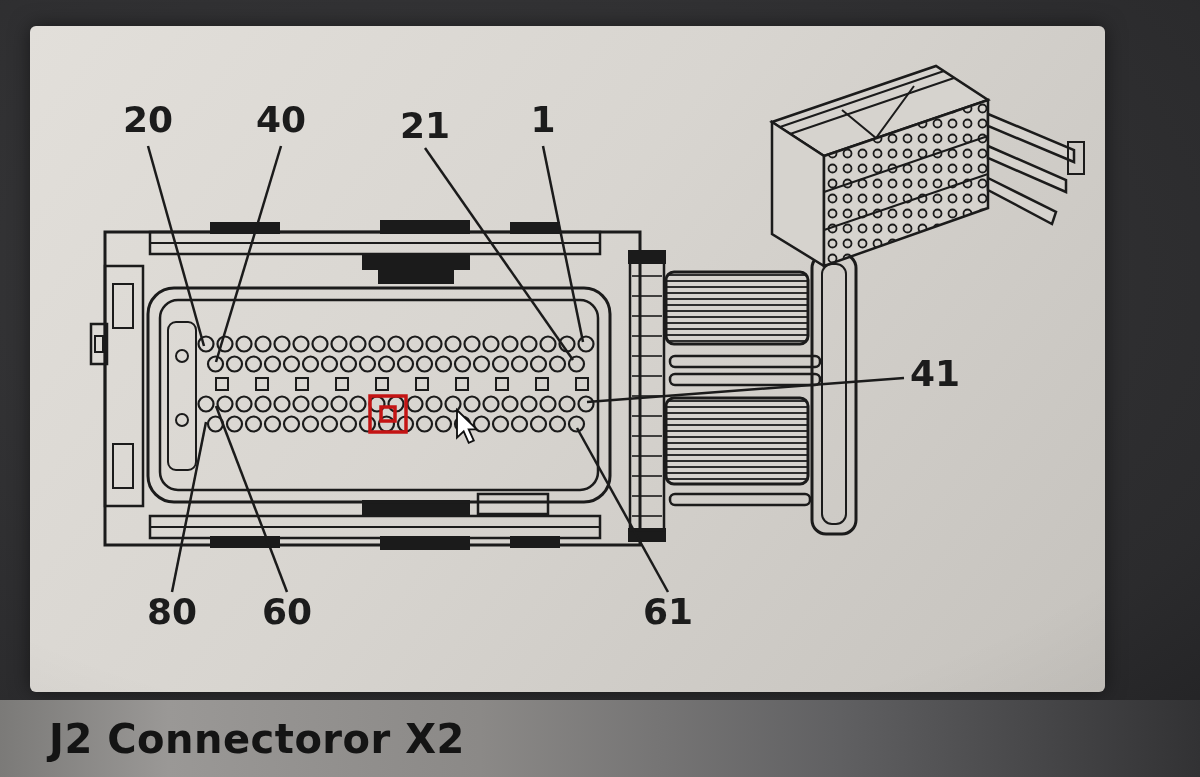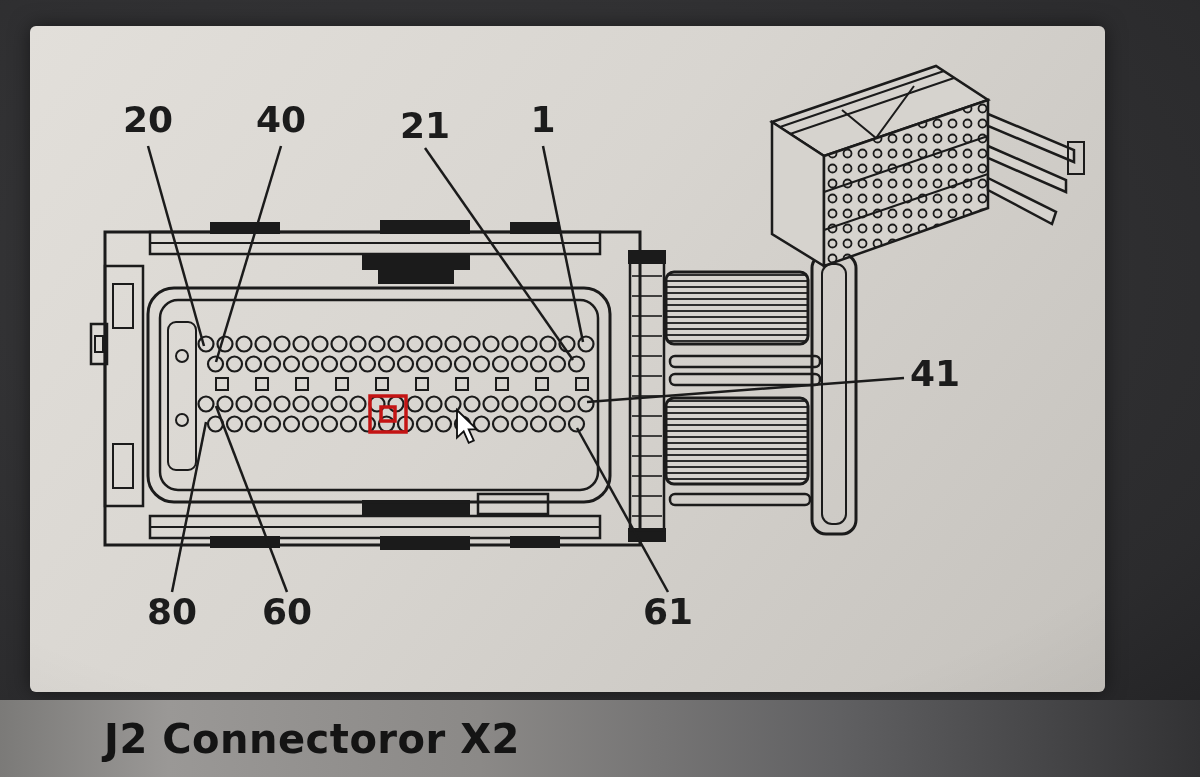--- a/index.html
+++ b/index.html
@@ -13,21 +13,21 @@
     background:linear-gradient(128deg,#e2dfda 0%,#d8d5d0 45%,#c5c2bd 100%);
     border-radius:6px;box-shadow:0 0 20px rgba(0,0,0,.5);
   }
   .screen::after{
     content:"";position:absolute;inset:0;border-radius:6px;pointer-events:none;
     background:radial-gradient(120% 110% at 45% 40%, rgba(0,0,0,0) 60%, rgba(0,0,0,.14) 100%);
   }
   .caption-bar{
     position:absolute;left:0;top:700px;width:1200px;height:77px;
     background:linear-gradient(90deg,#7b7a78 0%,#9a9896 14%,#8b8987 40%,#606062 70%,#323234 100%);
-    display:flex;align-items:center;padding-left:104px;box-sizing:border-box;
+    display:flex;align-items:center;padding-left:49px;box-sizing:border-box;
   }
   .caption-bar .caption{
     font-size:40px;font-weight:700;color:#141414;letter-spacing:.5px;
   }
   
   .ln{fill:none;stroke:#1b1b1b;stroke-width:3;}
   .ln2{fill:none;stroke:#1b1b1b;stroke-width:2.5;}
   .ln1{fill:none;stroke:#1b1b1b;stroke-width:2;}
   .blk{fill:#1b1b1b;stroke:none;}
   .fillface{fill:#d6d3ce;stroke:#1b1b1b;stroke-width:2.5;}

